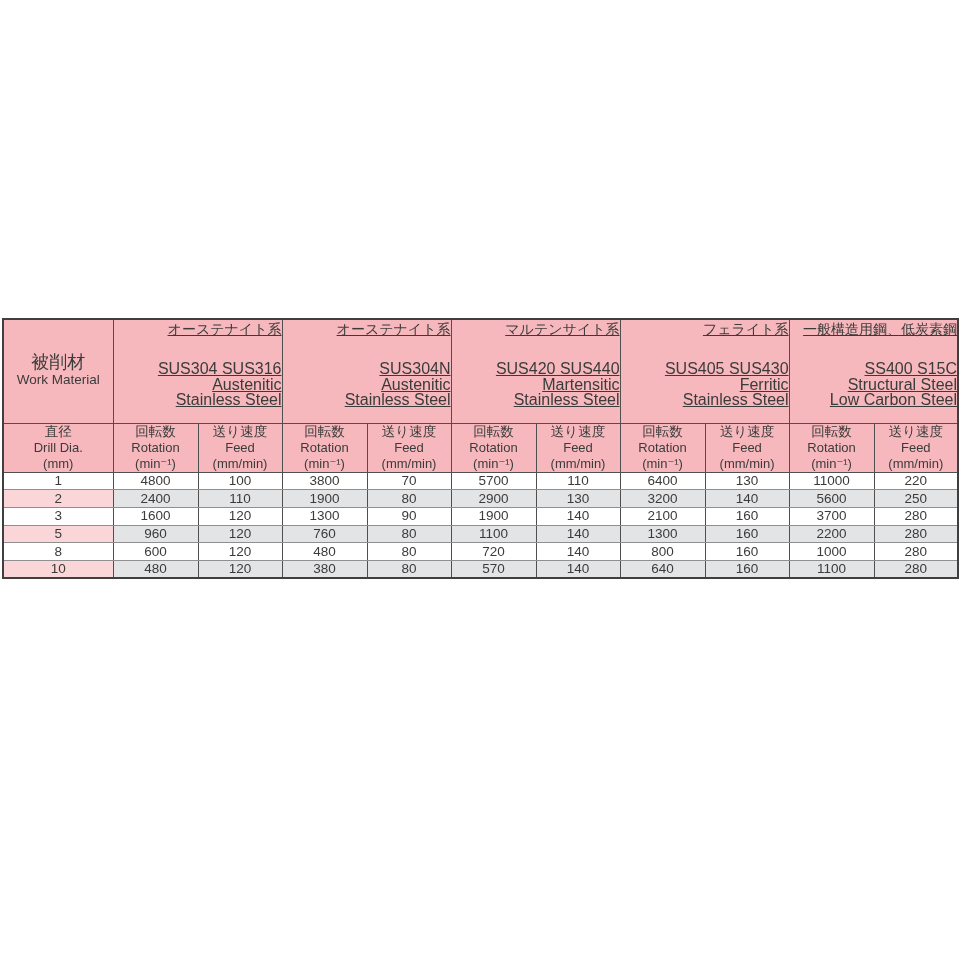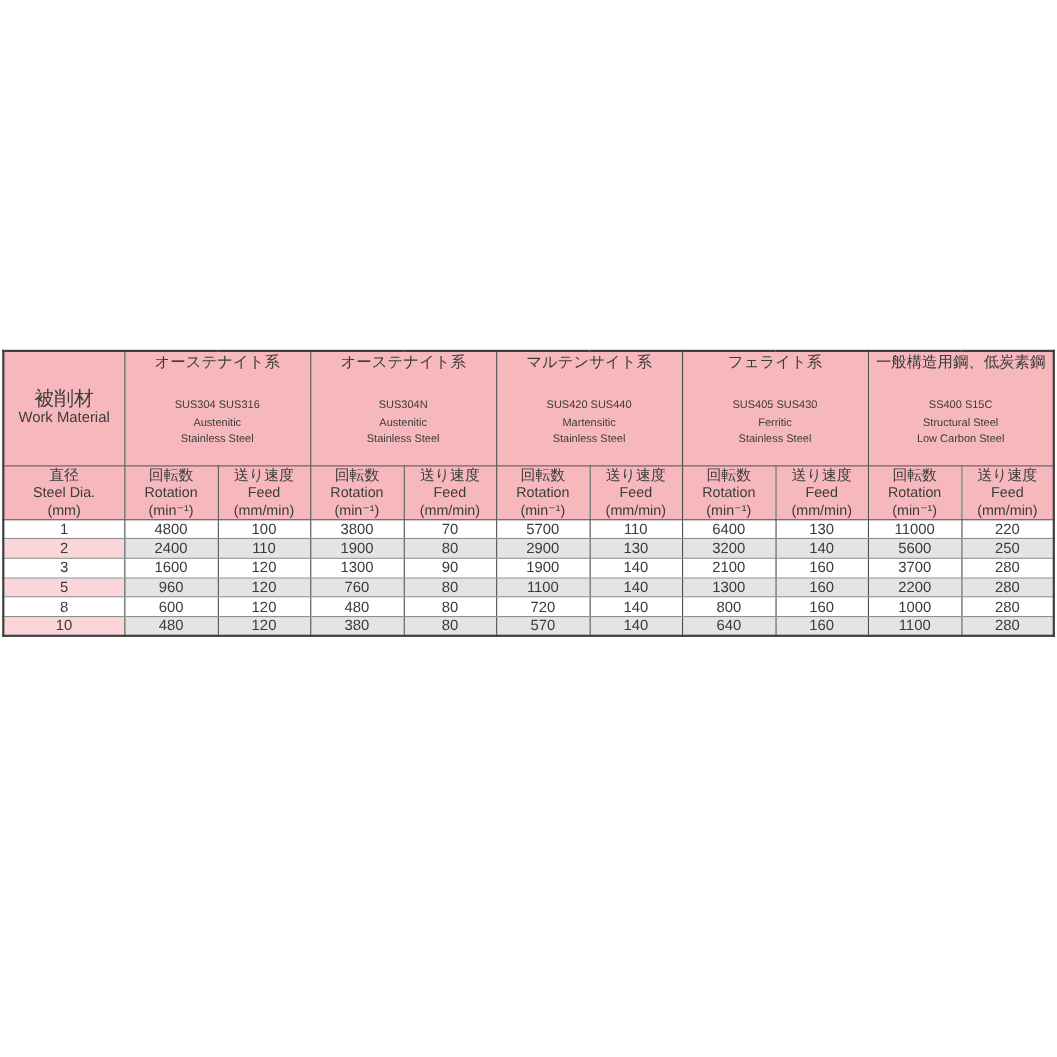--- a/index.html
+++ b/index.html
@@ -43,32 +43,33 @@
   tr.mat-row { height: 104px; }
   tr.sub-row { height: 44px; border-radius: 23px; }
   th.wm-cell {
     text-align: center;
     vertical-align: middle;
     font-size: 13.5px;
     line-height: 17px;
   }
   th.wm-cell .ja { font-size: 18px; }
   th.mat-cell {
-    text-align: center;
+    text-align: right;
     vertical-align: top;
     padding: 8px 4px 0 8px;
+    text-decoration: underline;
   }
   .mat-type {
     font-size: 14px;
     line-height: 18px;
     margin-bottom: 23px;
     white-space: nowrap;
   }
   .mat-codes, .mat-en {
-    font-size: 10px;
+    font-size: 16px;
     line-height: 15.5px;
     white-space: nowrap;
   }
   th.sub-cell {
     text-align: center;
     vertical-align: middle;
     font-size: 13px;
     line-height: 16px;
     padding: 2px 0;
   }
@@ -138,21 +139,21 @@
         <th class="mat-cell" colspan="2">
           <div class="mat-type">一般構造用鋼、低炭素鋼</div>
           <div class="mat-codes">SS400 S15C</div>
           <div class="mat-en">Structural Steel</div>
           <div class="mat-en">Low Carbon Steel</div>
         </th>
       </tr>
       <tr class="sub-row">
         <th class="sub-cell">
           <div class="ja">直径</div>
-          <div class="en">Steel Dia.</div>
+          <div class="en">Drill Dia.</div>
           <div class="unit">(mm)</div>
         </th>
         <th class="sub-cell">
           <div class="ja">回転数</div>
           <div class="en">Rotation</div>
           <div class="unit">(min⁻¹)</div>
         </th>
         <th class="sub-cell">
           <div class="ja">送り速度</div>
           <div class="en">Feed</div>

